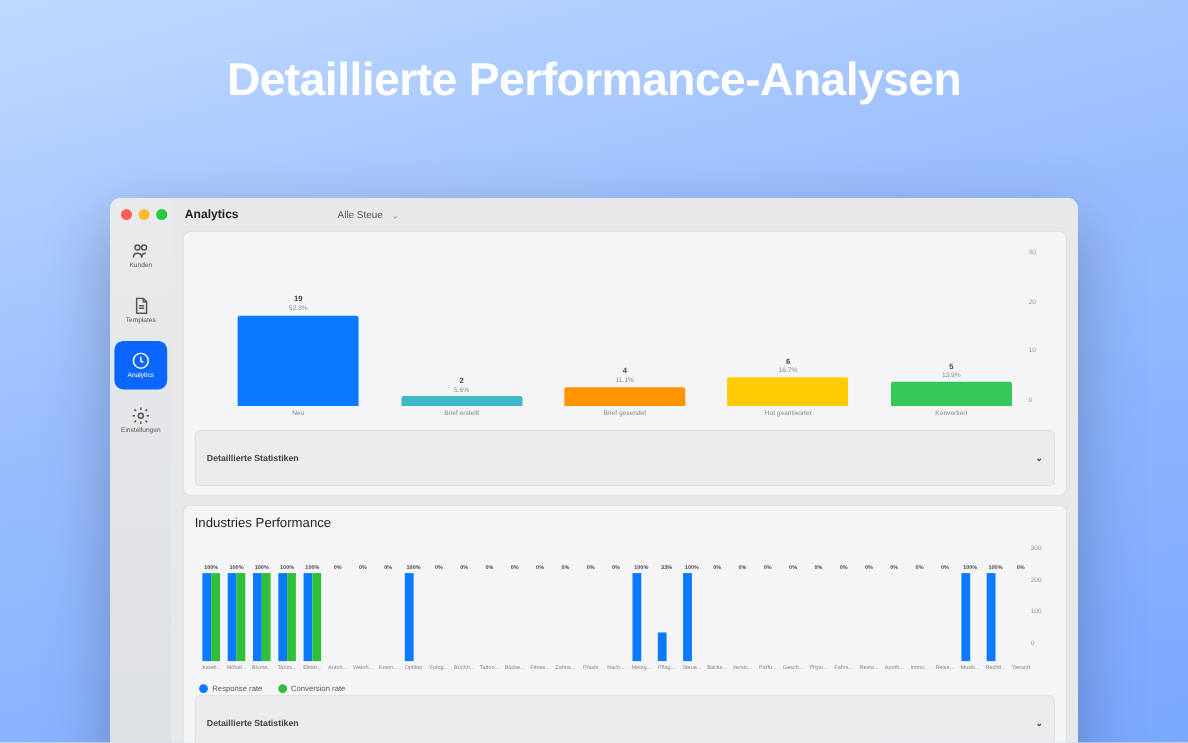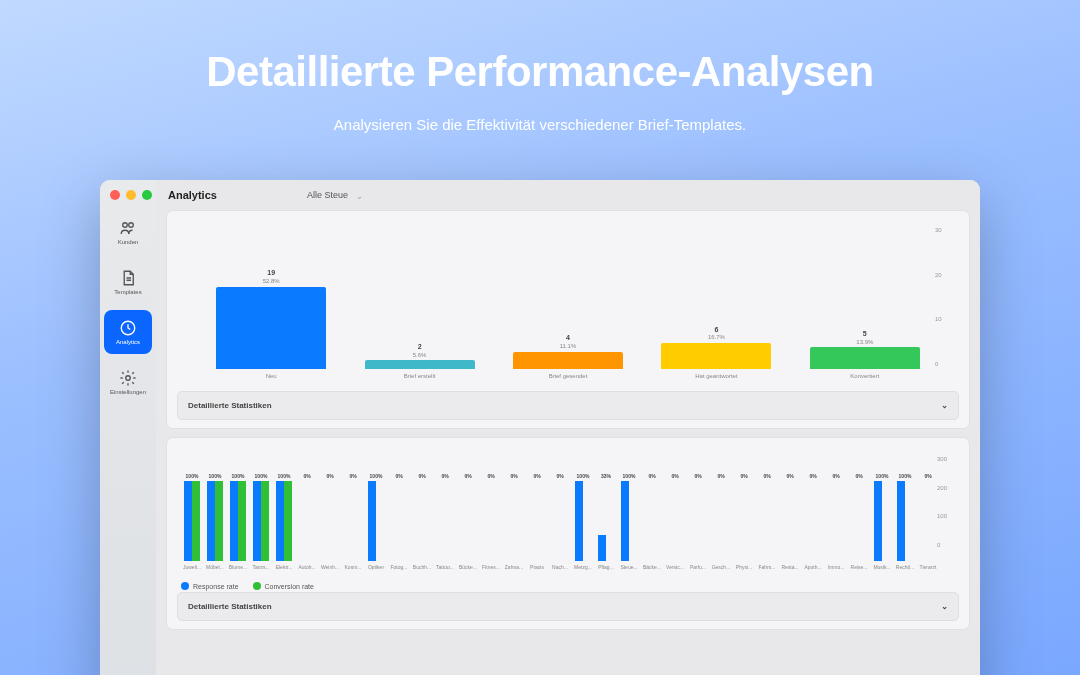--- a/index.html
+++ b/index.html
@@ -22,21 +22,21 @@
 .time-select::after { content: "⌃"; font-size: 8px; transform: rotate(180deg); display: inline-block; margin-left: 2px; opacity: 0.6; }
 .content { flex: 1; padding: 0 10px 10px 10px; overflow: hidden; }
 .card { background: #f5f5f7; border: 1px solid #e0e0e2; border-radius: 7px; margin-bottom: 8px; padding: 8px 10px; position: relative; }
 .chart1 { height: 170px; display: flex; align-items: flex-end; justify-content: space-around; padding: 16px 20px 4px 20px; position: relative; }
 .y-axis { position: absolute; right: 6px; top: 8px; bottom: 22px; width: 18px; display: flex; flex-direction: column; justify-content: space-between; font-size: 6px; color: #999; text-align: left; }
 .bar-col { flex: 1; display: flex; flex-direction: column; align-items: center; justify-content: flex-end; height: 100%; gap: 0; }
 .bar-lbl { font-size: 7px; color: #444; text-align: center; line-height: 1.1; }
 .bar-lbl .pct { font-size: 6px; color: #888; }
 .bar { width: 110px; border-radius: 2px 2px 0 0; margin-top: 2px; }
 .bar-xlabel { font-size: 6px; color: #888; margin-top: 4px; height: 12px; }
-.detail-row { display: flex; align-items: center; justify-content: space-between; background: #ebebed; border: 1px solid #dedee0; border-radius: 5px; padding: 9px 10px; margin-top: 2px; cursor: pointer; }
+.detail-row { display: flex; align-items: center; justify-content: space-between; background: #ebebed; border: 1px solid #dedee0; border-radius: 5px; padding: 20px 10px; margin-top: 2px; cursor: pointer; }
 .detail-row span { font-size: 8px; font-weight: 600; color: #444; }
 .chevron { font-size: 9px; color: #888; }
 .card-title { font-size: 12px; font-weight: 500; color: #222; margin-bottom: 4px; }
 .chart2 { height: 130px; display: flex; align-items: flex-end; gap: 1px; padding: 10px 20px 2px 4px; position: relative; overflow: hidden; }
 .ind-col { width: 22px; display: flex; flex-direction: column; align-items: center; justify-content: flex-end; height: 100%; }
 .ind-lbl { font-size: 5px; color: #444; font-weight: 600; height: 8px; }
 .ind-bars { display: flex; gap: 0; align-items: flex-end; height: 80px; width: 100%; justify-content: center; }
 .ind-bar { width: 8px; }
 .ind-bar.resp { background: #0a7aff; }
 .ind-bar.conv { background: #30c037; }
@@ -45,21 +45,20 @@
 .legend-item { display: flex; align-items: center; gap: 4px; }
 .legend-dot { width: 8px; height: 8px; border-radius: 50%; }
 .y-axis2 { position: absolute; right: 4px; top: 10px; bottom: 28px; width: 18px; display: flex; flex-direction: column; justify-content: space-between; font-size: 6px; color: #999; }
 svg { display: block; }
 </style>
 </head>
 <body>
 
 <div class="hero-title">Detaillierte Performance-Analysen</div>
 <div class="hero-sub">
-  <div>Analysieren Sie die Effektivität verschiedener Brief-Templates.</div>
 </div>
 
 <div class="app-window">
   <div class="traffic">
     <span class="tr-r"></span>
     <span class="tr-y"></span>
     <span class="tr-g"></span>
   </div>
 
   <div class="sidebar">
@@ -146,20 +145,21 @@
               <div>0</div>
             </div>
         </div>
         <div class="detail-row">
           <span>Detaillierte Statistiken</span>
           <span class="chevron">⌄</span>
         </div>
       </div>
 
       <div class="card">
+        <div class="card-title">Industries Performance</div>
         <div class="chart2" id="chart2">
           <div class="ind-col">
               <div class="ind-lbl">100%</div>
               <div class="ind-bars">
                 <div class="ind-bar resp" style="height: 80px;"></div>
                 <div class="ind-bar conv" style="height: 80px;"></div>
               </div>
               <div class="ind-xlabel">Juweli...</div>
             </div>
             <div class="ind-col">

